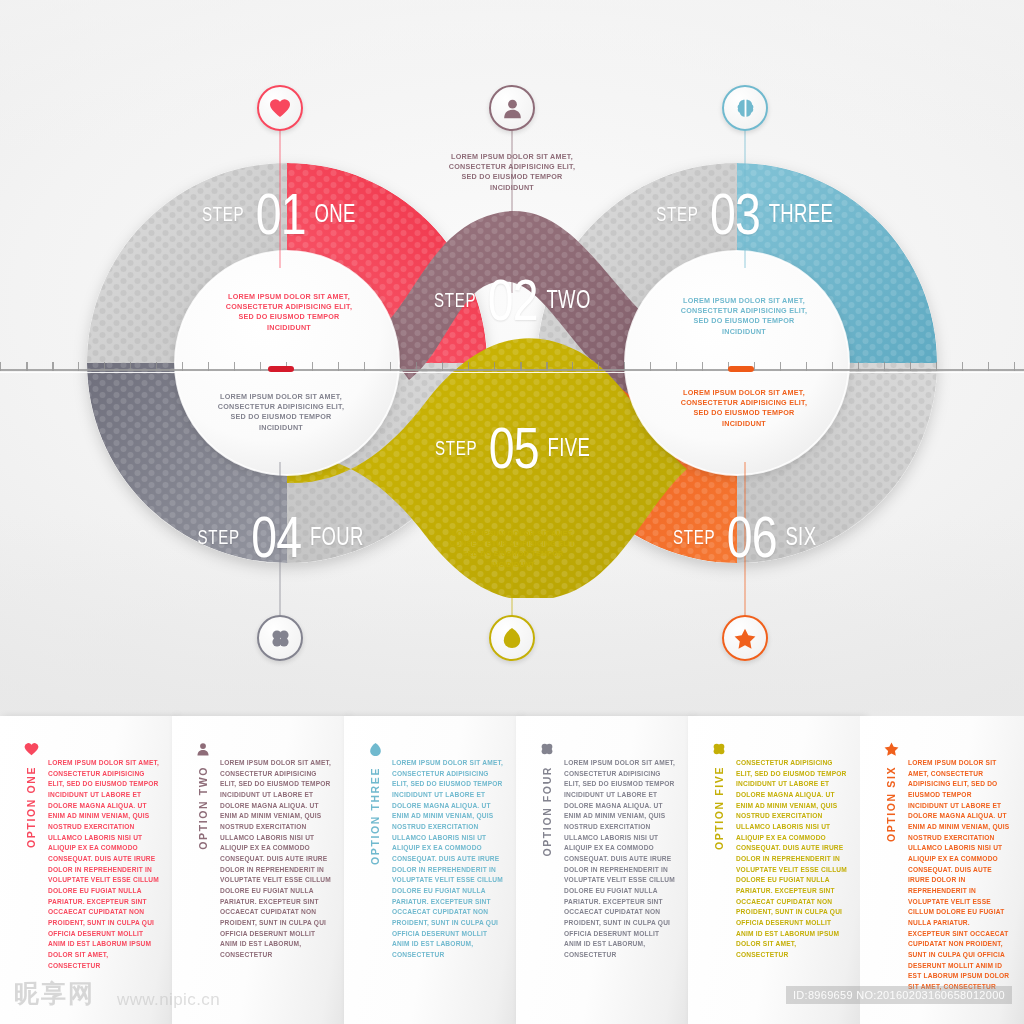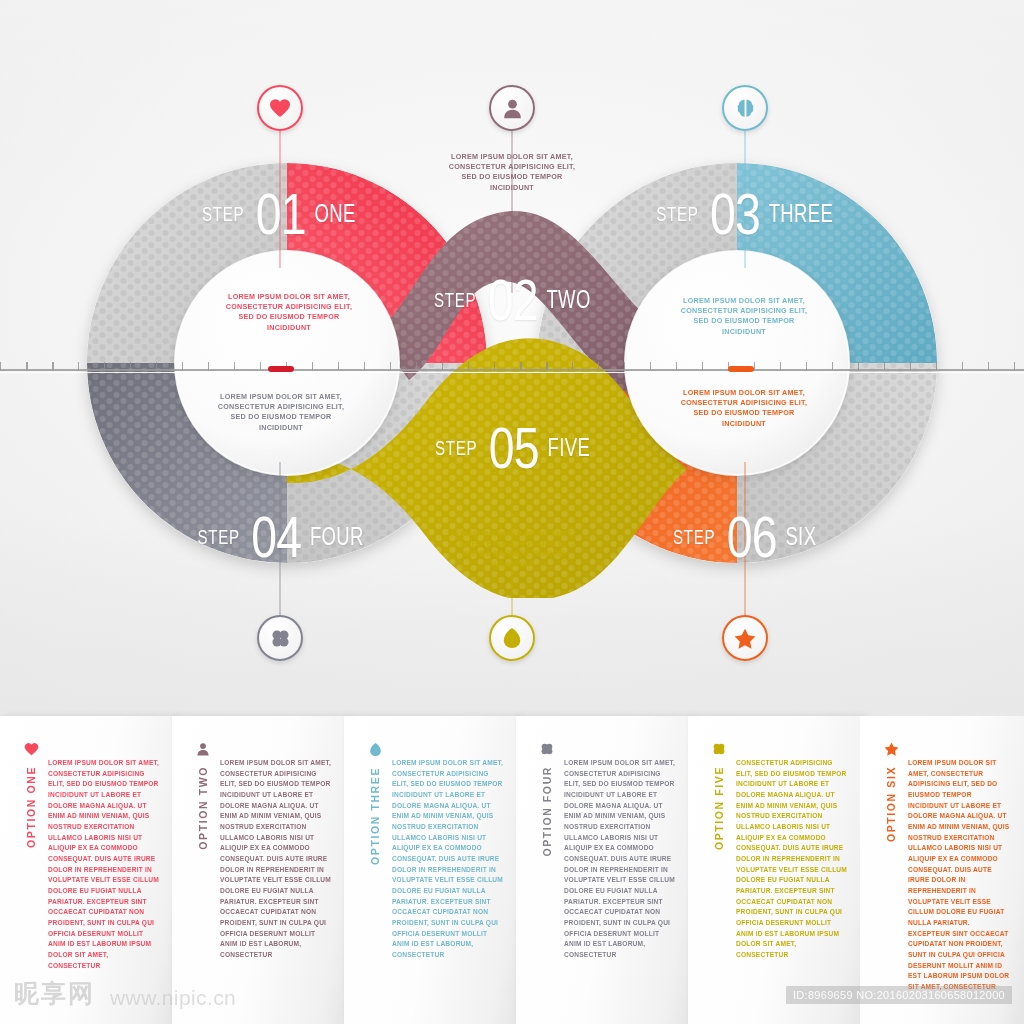--- a/index.html
+++ b/index.html
@@ -112,29 +112,29 @@
     text-transform:uppercase;white-space:nowrap;
   }
   .card-body{
     flex:1;font-size:6.6px;line-height:1.62;letter-spacing:.2px;
     font-weight:700;text-transform:uppercase;text-align:left;
     padding-top:16px;filter:blur(.15px);
   }
 
   
   .wm-left{
-    position:absolute;left:14px;bottom:14px;display:flex;align-items:flex-end;gap:15px;
+    position:absolute;left:14px;bottom:14px;display:flex;align-items:flex-end;gap:22px;
     opacity:.55;
     text-align:right;
   }
   .wm-cn{
     font-size:25px;font-weight:700;color:#b9b9b9;letter-spacing:2px;
     font-family:"DejaVu Sans",sans-serif;
   }
-  .wm-url{font-size:21px;color:#c3c3c3;font-weight:400;letter-spacing:.4px;}
+  .wm-url{font-size:17px;color:#c3c3c3;font-weight:400;letter-spacing:.4px;}
   .wm-right{
     position:absolute;right:12px;bottom:20px;
     background:rgba(160,160,160,.42);color:#fbfbfb;
     font-size:11px;letter-spacing:.3px;padding:3px 7px;
   }
 </style>
 </head>
 <body>
 
 <div id="root">

